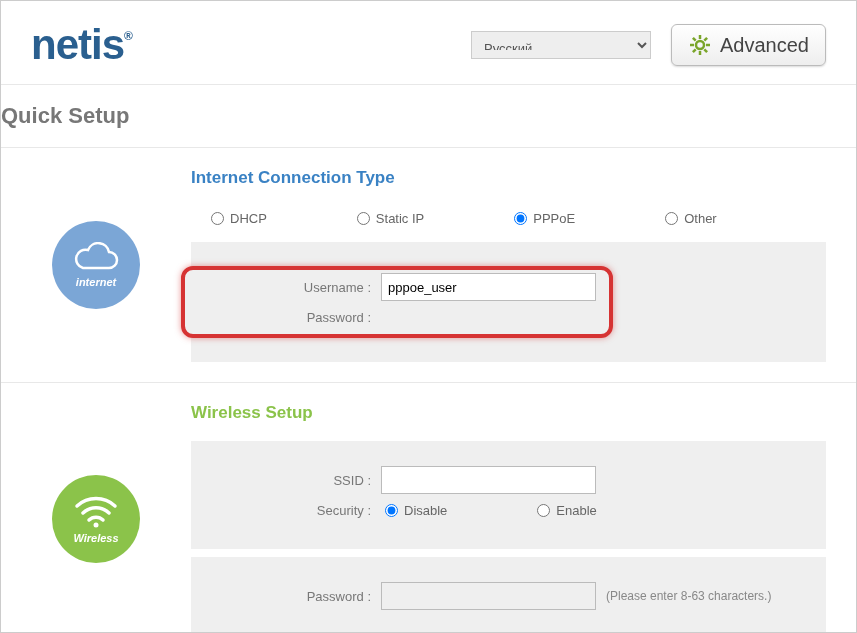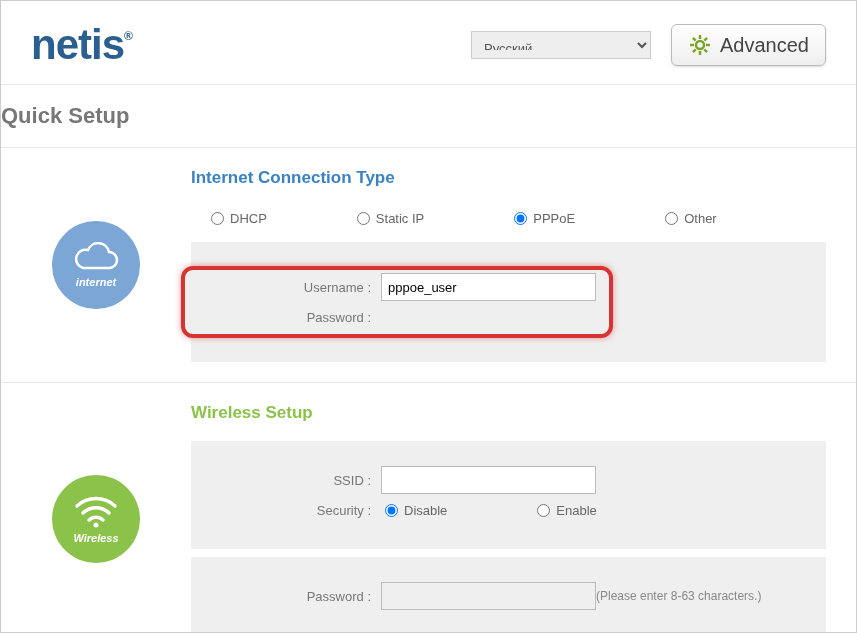--- a/index.html
+++ b/index.html
@@ -143,20 +143,21 @@
     border-radius: 12px;
     box-shadow: 0 0 6px rgba(214,51,51,0.5);
     margin-left: -10px;
     padding: 2px 6px 2px 6px;
     background: #efefef;
     width: 432px;
   }
   .hint {
     font-size: 12px;
     color: #888;
+    margin-left: 10px;
   }
   .save-row {
     text-align: center;
     padding: 14px 0;
   }
   .save-btn {
     width: 90px;
     height: 26px;
     border: 1px solid #bbb;
     background: #eee;

